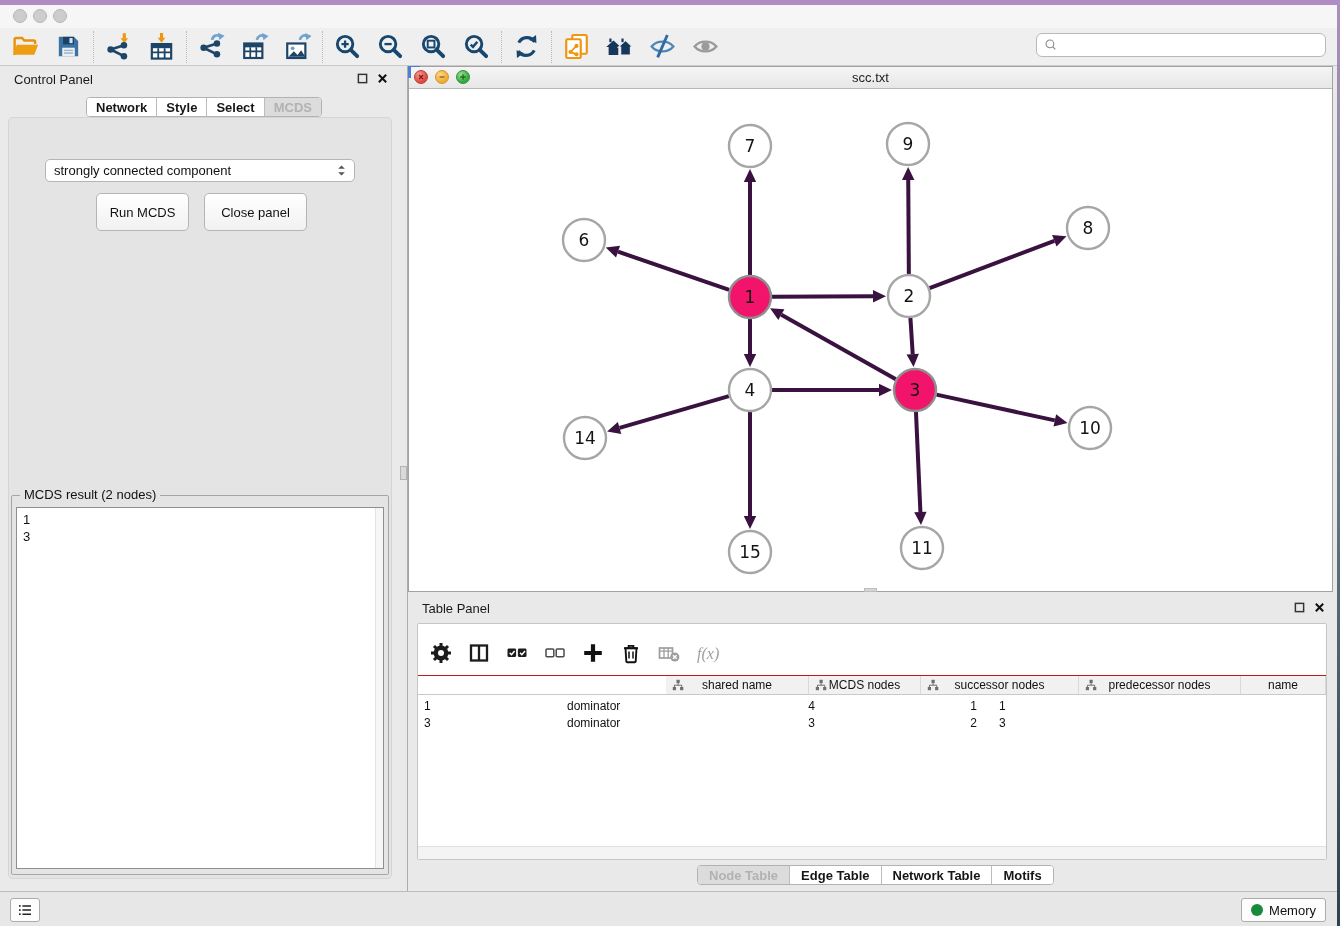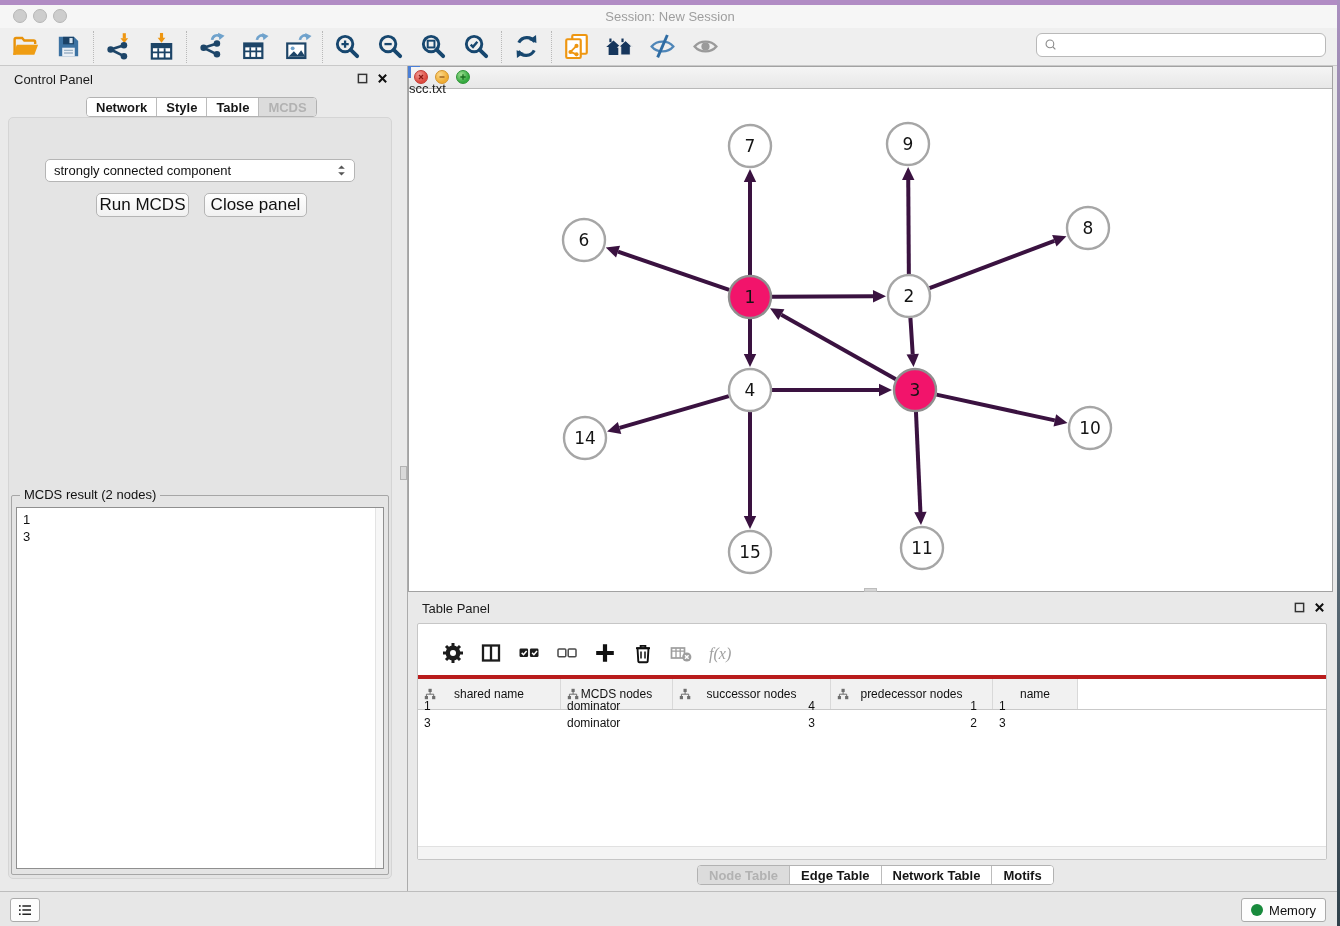--- a/index.html
+++ b/index.html
@@ -45,22 +45,22 @@
   .ctl-tabs { left:78px; top:31px;margin-left:8px; }
   .ctl-tabs .tab { padding:0 9px; }
 
   .ctl-body { position:absolute; left:8px; top:51px; width:384px; height:762px;
               background:#e4e4e4; border:1px solid #d5d5d5; border-radius:5px; }
   .opt-label { position:absolute; top:19px; width:100%; text-align:center; font-size:13px; color:#111; }
   .dropdown { position:absolute; left:36px; top:41px; width:310px; height:23px; background:#fff;
               border:1px solid #b5b5b5; border-radius:5px; display:flex; align-items:center;
               padding:0 8px; font-size:13px; color:#111; }
   .dropdown .stepper { position:absolute; right:7px; width:11px; height:13px; }
-  .btn { position:absolute; height:24px; background:linear-gradient(#ffffff,#f1f1f1);
-         border:1px solid #b5b5b5; border-radius:5px; font-size:17px; color:#111; font-family:inherit; }
+  .btn { position:absolute; height:38px; background:linear-gradient(#ffffff,#f1f1f1);
+         border:1px solid #b5b5b5; border-radius:5px; font-size:13px; color:#111; font-family:inherit; }
   .run-btn { left:87px; top:75px; width:93px; }
   .close-btn { left:195px; top:75px; width:103px; }
 
   .fieldset { position:absolute; left:2px; right:2px; top:377px; bottom:3px;
               border:1px solid #a6a6a6; border-radius:2px; }
   .legend { position:absolute; left:8px; top:-9px; background:#e4e4e4; padding:0 4px; font-size:13px; color:#111; }
   .result-box { position:absolute; left:4px; right:4px; top:11px; bottom:5px; background:#fff; border:1px solid #8f8f8f; }
   .result-lines { position:absolute; left:6px; top:3px; font-size:13px; line-height:17px; color:#111; }
   .vtrack { position:absolute; right:0; top:0; bottom:0; width:8px; background:#f6f6f6; border-left:1px solid #e3e3e3; }
 
@@ -74,34 +74,34 @@
   .net-frame::before { content:""; position:absolute; left:-1px; top:-1px; width:12px; height:3px; background:#4b7fd6; }
   .net-frame::after  { content:""; position:absolute; left:-1px; top:-1px; width:3px; height:12px; background:#4b7fd6; }
   .net-titlebar { position:absolute; left:0; top:0; width:100%; height:22px;
                   background:linear-gradient(#f5f5f5,#e7e7e7); border-bottom:1px solid #b8b8b8; }
   .mac { position:absolute; top:3px; width:14px; height:14px; border-radius:50%;
          display:flex; align-items:center; justify-content:center; }
   .mac svg { width:10px; height:10px; }
   .mac.red { left:5px;  background:radial-gradient(circle at 35% 30%, #f09a93, #dd4b40 65%); border:1px solid #c13b33; }
   .mac.yel { left:26px; background:radial-gradient(circle at 35% 30%, #fbd88a, #f0ad33 65%); border:1px solid #d4942a; }
   .mac.grn { left:47px; background:radial-gradient(circle at 35% 30%, #9ede92, #35aa40 65%); border:1px solid #2c9334; }
-  .net-title { position:absolute; left:0; right:0; top:14px; font-size:13px; color:#222; }
+  .net-title { position:absolute; left:0; right:0; top:3px; text-align:center; font-size:13px; color:#222; }
   .graph { position:absolute; left:0; top:22px; width:923px; height:502px; }
   .net-grip { position:absolute; left:455px; bottom:-1px; width:13px; height:4px; background:#d6d6d6; border:1px solid #bdbdbd; }
 
   
   .tp-titlebar { position:absolute; left:408px; top:595px; width:929px; height:26px; }
   .table-container { position:absolute; left:417px; top:623px; width:910px; height:237px;
                      background:#fff; border:1px solid #c6c6c6; border-radius:2px; }
   .tbl-toolbar { position:absolute; left:0; top:0; width:100%; height:58px; display:flex;
-                 align-items:center; padding-left:22px; gap:13px; }
+                 align-items:center; padding-left:10px; gap:13px; }
   .tibtn { width:25px; height:25px; display:flex; align-items:center; justify-content:center; }
   .tibtn svg { width:24px; height:24px; }
-  .tbl-header { position:absolute; left:0; top:51px; width:100%; height:35px; display:flex;
-                border-top:4px solid #b91c1c; border-bottom:1px solid #c9c9c9; }
+  .tbl-header { position:absolute; left:0; top:51px; width:100%; height:20px; display:flex;
+                border-top:1px solid #b91c1c; border-bottom:1px solid #c9c9c9;justify-content:flex-end; }
   .th { position:relative; display:flex; align-items:center; justify-content:center; font-size:12px;
         color:#111; border-right:1px solid #d9d9d9; height:100%; background:#f1f1f1; }
   .th .ns { position:absolute; left:6px; width:12px; height:12px; }
   .tbl-rows { position:absolute; left:0; top:73px; width:100%; bottom:13px; overflow:hidden; }
   .tr { display:flex; height:17px; align-items:center; }
   .td { font-size:12px; color:#111; height:100%; display:flex; align-items:center; }
   .td.left  { justify-content:flex-start; padding-left:6px; }
   .td.right { justify-content:flex-end;  padding-right:16px; }
   .tbl-hscroll { position:absolute; left:0; bottom:0; width:100%; height:13px; background:#f4f4f4; border-top:1px solid #e1e1e1; }
 
@@ -124,21 +124,20 @@
 <div class="app">
   <div class="desktop-top"></div>
   <div class="desktop-right"></div>
 
   <div class="titlebar">
     <div class="tl-group">
       <span class="tl"></span>
       <span class="tl"></span>
       <span class="tl"></span>
     </div>
-    <div class="app-title">Session: New Session</div>
   </div>
 
   <div class="toolbar">
     <div class="tb-icons">
         <div class="tbtn">
           <svg viewBox="0 0 24 24">
             <path d="M3 18.8 V6.2 a1.2 1.2 0 0 1 1.2-1.2 h5 l1.8 2 h7.8 a1.2 1.2 0 0 1 1.2 1.2 V10" fill="none" stroke="#e8920a" stroke-width="2"></path>
             <path d="M1.6 18.8 L4.8 10.6 h17.6 l-3.1 8.2 z" fill="#ef9d13"></path>
           </svg>
         </div>
@@ -285,21 +284,21 @@
       <svg viewBox="0 0 12 12">
           <rect x="1.5" y="1.5" width="9" height="9" fill="none" stroke="#333" stroke-width="1.6"></rect>
         </svg>
       <svg viewBox="0 0 12 12">
           <path d="M2 2 L10 10 M10 2 L2 10" stroke="#111" stroke-width="2.2"></path>
         </svg>
     </span>
     <div class="seg ctl-tabs">
         <div class="tab">Network</div>
         <div class="tab">Style</div>
-        <div class="tab">Table</div>
+        <div class="tab">Select</div>
         <div class="tab selected">MCDS</div>
       </div>
 
     <div class="ctl-body">
       <div class="dropdown">
         <span>strongly connected component</span>
         <svg class="stepper" viewBox="0 0 12 13">
           <path d="M6 1 L9.6 4.7 H2.4 z" fill="#555"></path>
             <path d="M6 12 L2.4 8.3 H9.6 z" fill="#555"></path>
         </svg>

